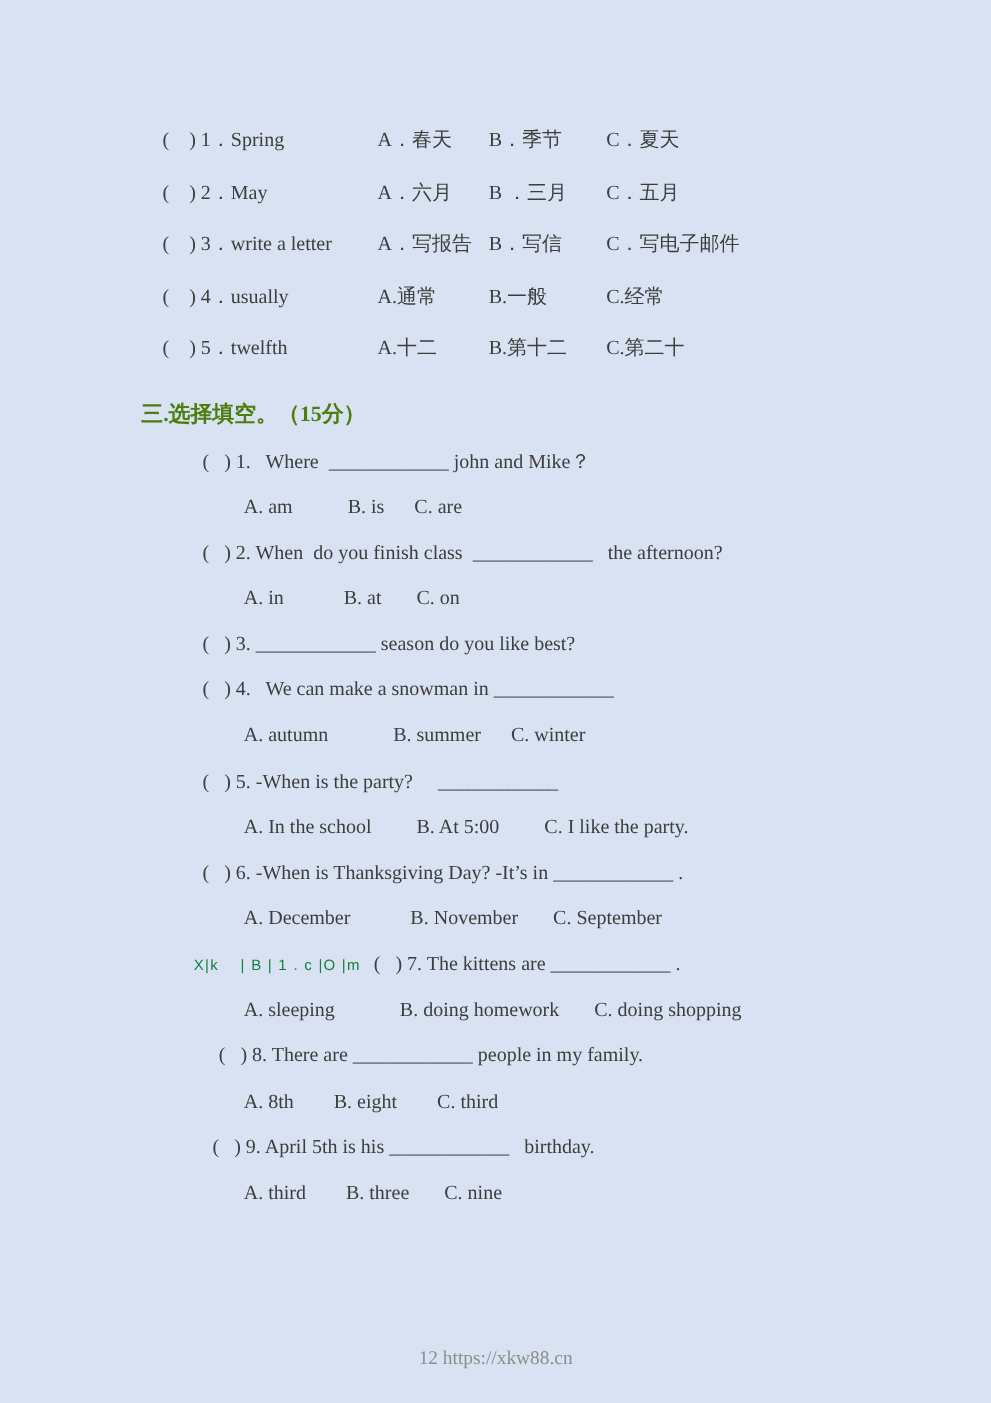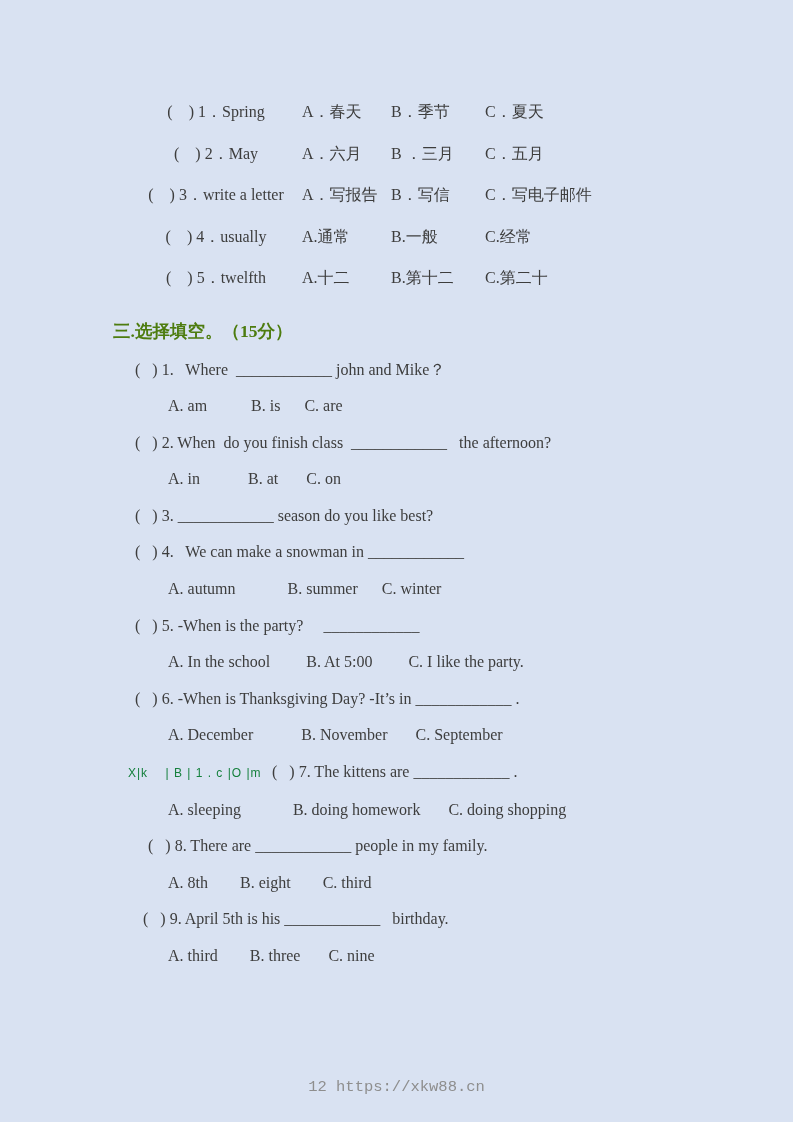--- a/index.html
+++ b/index.html
@@ -20,36 +20,36 @@
   .txt { white-space: pre-wrap; }
 
   
   .vocab { padding-left: 130px; }
   .vocab-row {
     display: flex;
     align-items: flex-start;
     height: 41.5px;
     font-size: 16px;
   }
-  .v-q { width: 172px; text-align: center; }
+  .v-q { width: 172px; }
   .v-a { width: 89px; }
   .v-b { width: 94px; }
   .v-c { flex: 1; }
 
   
   .section-title {
     padding-left: 113px;
     font-size: 17.5px;
     font-weight: bold;
     line-height: 42px;
     color: #4d7c0f;
   }
 
   
-  .questions { padding-top: 0; }
+  .questions { padding-top: 0; padding-left: 27px; }
   .qline {
     font-size: 16px;
     line-height: 36.6px;
   }
   .stem  { padding-left: 135px; }
   .opts  { padding-left: 168px; }
   .stem-wm {
     padding-left: 128px;
     display: flex;
     align-items: baseline;
@@ -65,21 +65,21 @@
 
   
   .footer {
     position: absolute;
     left: 0;
     right: 0;
     bottom: 26px;
     text-align: center;
     font-size: 15.5px;
     color: #8e8e8e;
-    font-family: Liberation Mono, monospace;
+    font-family: Liberation Serif, serif;
   }
 </style>
 </head>
 <body>
 
 <div class="page">
 
   <div class="vocab">
     <div class="vocab-row">
       <span class="v-q txt">(    ) 1．Spring</span>

